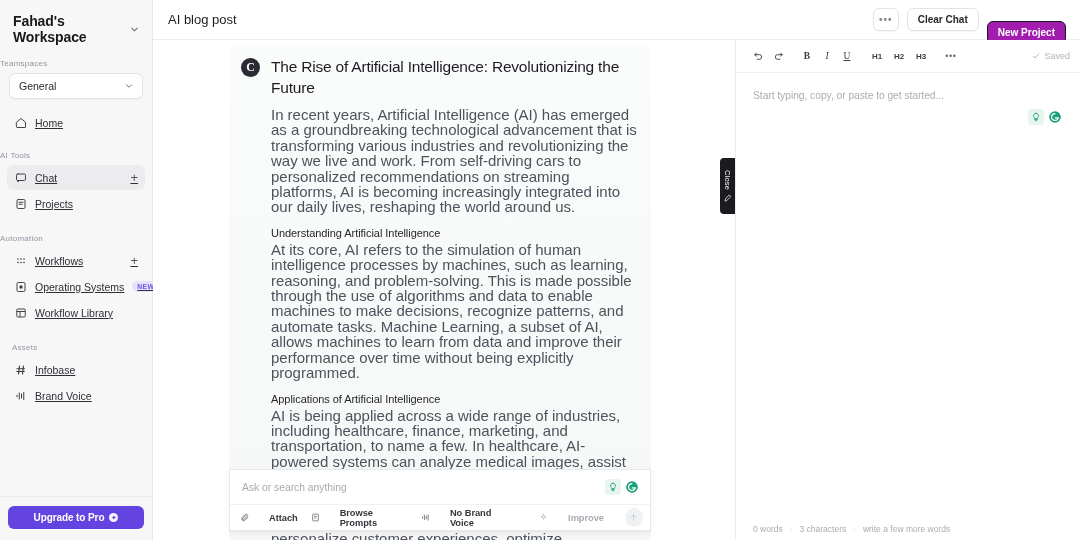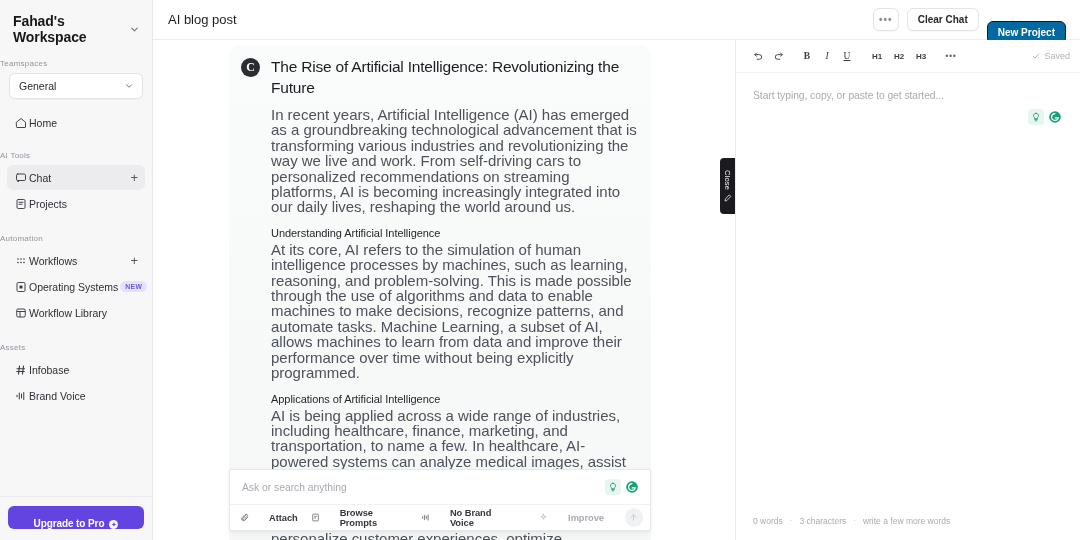--- a/index.html
+++ b/index.html
@@ -35,40 +35,41 @@
     margin: 0 9px 0 9px;
     height: 26px; background: #ffffff;
     border: 1px solid #e3e3e6; border-radius: 6px;
     display: flex; align-items: center; justify-content: space-between;
     padding: 0 8px 0 9px;
     font-size: 10.5px; color: #2b2b31; font-weight: 400;
     box-shadow: 0 1px 1px rgba(16,17,26,.03);
   }
   .nav-list { padding: 0 7px; }
   .nav-item {
-    display: flex; align-items: center; gap: 2px;
+    display: flex; align-items: center; gap: 8px;
     height: 25px; border-radius: 6px; padding: 0 7px;
     font-size: 10.5px; color: #2e2e35; position: relative;
     margin-bottom: 1px;
+    text-decoration: underline;
   }
   .nav-item.active { background: #ececee; }
   .nav-item .ico { width: 13px; height: 13px; display: flex; align-items: center; justify-content: center; color: #3a3a42; flex: 0 0 13px;}
   .nav-item .lbl { flex: 1; white-space: nowrap; }
   .plus { color: #55555e; font-size: 13px; line-height: 1; font-weight: 300; }
   .badge-new {
     background: #e6e2fb; color: #6d55e0;
     font-size: 6.8px; font-weight: 700; letter-spacing: .4px;
     padding: 2px 5px; border-radius: 7px;
   }
   .grp { margin-top: 3px; }
   .spacer { flex: 1; }
   .upgrade-wrap { padding: 9px 8px 11px 8px; border-top: 1px solid #ebebed; }
   .upgrade-btn {
     height: 23px; background: #6344e0; border-radius: 6px;
-    display: flex; align-items: flex-end; justify-content: center; gap: 5px;
+    display: flex; align-items: center; justify-content: center; gap: 5px;
     color: #fff; font-size: 10px; font-weight: 700; letter-spacing: -.1px;
   }
   .upg-dot { width: 9px; height: 9px; border-radius: 50%; background: #fff; opacity:.95;
              display:flex; align-items:center; justify-content:center; color:#6344e0; font-size:7px; font-weight:700;}
 
   
   .main { flex: 1; display: flex; flex-direction: column; position: relative; min-width: 0; }
   .topbar {
     height: 40px; display: flex; align-items: center; justify-content: space-between;
     padding: 0 14px 0 15px; border-bottom: 1px solid #ededef; background: #fff;
@@ -76,21 +77,21 @@
   }
   .doc-title { font-size: 13px; color: #1d1d22; font-weight: 400; }
   .top-actions { display: flex; align-items: center; gap: 8px; }
   .btn {
     height: 23px; border-radius: 6px; border: 1px solid #e4e4e7;
     background: #fff; display: flex; align-items: center; justify-content: center;
     font-size: 10px; color: #27272c; font-weight: 700; padding: 0 10px;
     box-shadow: 0 1px 1px rgba(16,17,26,.03);
   }
   .btn.icon-only { width: 26px; padding: 0; color: #8a8a93; letter-spacing:1px; font-size:10px;}
-  .btn.dark { background: #0369a1; color: #fff; border-color: #18181b; margin-top: 25px; }
+  .btn.dark { background: #a21caf; color: #fff; border-color: #18181b; margin-top: 25px; }
 
   .workspace { flex: 1; display: flex; min-height: 0; position: relative; }
 
   
   .chat-col { flex: 1; position: relative; min-width: 0; background: #fff; overflow: hidden; }
   .chat-scroll { position: absolute; inset: 0; overflow: hidden; }
   .msg-card {
     position: absolute; left: 76px; top: 5px; width: 422px;
     background: linear-gradient(180deg, #fafbfb 0%, #f7f9f8 60%, #f6f8f7 100%);
     border-radius: 10px;
@@ -188,21 +189,21 @@
   .tool-flex { flex: 1; }
   .saved {
     display: flex; align-items: center; gap: 4px; font-size: 9px; color: #b0b3b9;
   }
   .editor-body { flex: 1; position: relative; padding: 17px 17px 0 17px; }
   .editor-placeholder { font-size: 10.3px; color: #a9acb2; letter-spacing: -.05px; }
   .editor-sugg {
     position: absolute; right: 17px; top: 36px; display: flex; align-items: center; gap: 3px;
   }
   .editor-status {
-    height: 24px; display: flex; align-items: flex-start; gap: 7px;
+    height: 24px; display: flex; align-items: flex-end; gap: 7px;
     padding: 0 0 6px 17px; font-size: 8.5px; color: #a9acb2;
   }
   .dotsep { color: #c9ccd1; font-size: 8px; }
   svg { display: block; }
 </style>
 </head>
 <body>
 
 <div class="app">
 
@@ -294,21 +295,21 @@
           <svg width="12" height="12" viewBox="0 0 24 24" fill="none" stroke="currentColor" stroke-width="1.9" stroke-linejoin="round">
               <rect x="3.5" y="4" width="17" height="16" rx="2.5"></rect>
               <line x1="3.5" y1="9" x2="20.5" y2="9"></line>
               <line x1="10" y1="9" x2="10" y2="20"></line>
             </svg>
         </span>
         <span class="lbl">Workflow Library</span>
       </div>
     </div>
 
-    <div class="sec-label" style="margin-top:13px;">Assets</div>
+    <div class="sec-label" style="margin-top:13px;margin-left:12px;">Assets</div>
     <div class="nav-list">
       <div class="nav-item">
         <span class="ico">
           <svg width="12" height="12" viewBox="0 0 24 24" fill="none" stroke="currentColor" stroke-width="2.3" stroke-linecap="round">
               <line x1="9" y1="4" x2="7" y2="20"></line>
               <line x1="17" y1="4" x2="15" y2="20"></line>
               <line x1="4" y1="9.5" x2="19" y2="9.5"></line>
               <line x1="3.5" y1="15" x2="18.5" y2="15"></line>
             </svg>
         </span>

